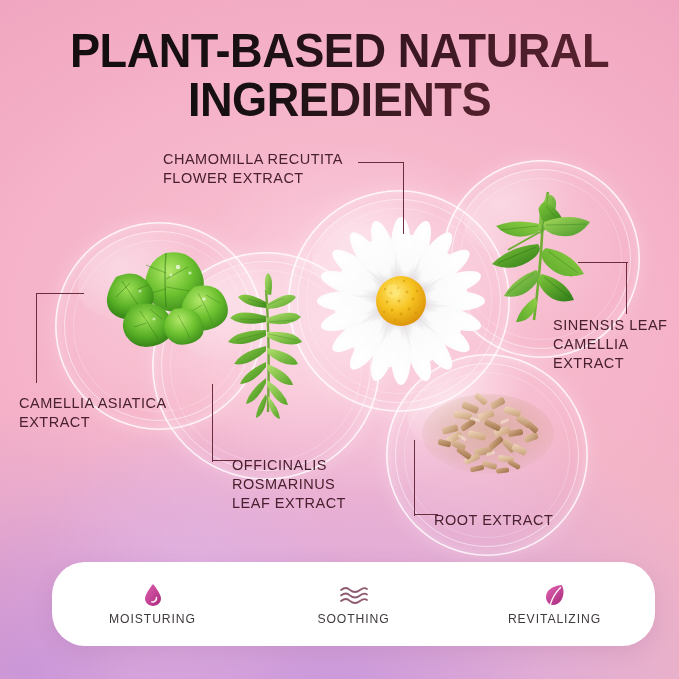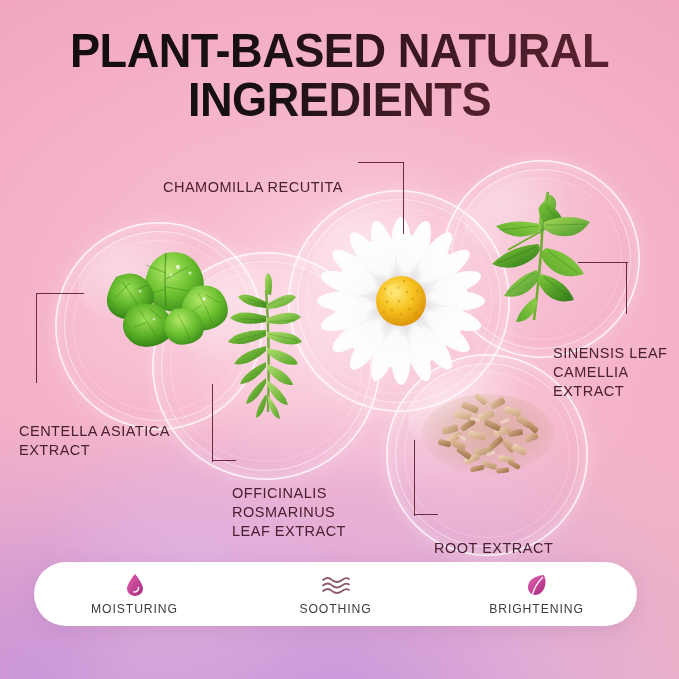--- a/index.html
+++ b/index.html
@@ -75,27 +75,26 @@
   .art svg{display:block;overflow:visible;}
 
   
   .lead{position:absolute;}
   .lead .h{position:absolute;height:1.4px;background:#6b2c3d;}
   .lead .v{position:absolute;width:1.4px;background:#6b2c3d;}
   .lbl{
     position:absolute;color:#49202f;font-weight:normal;
     font-size:14.5px;line-height:1.32;letter-spacing:.5px;
     font-family:"Liberation Sans","DejaVu Sans",sans-serif;
-    margin-top:28px;
   }
   .lbl span{display:block;white-space:nowrap;}
 
   
   .benefits{
-    position:absolute;left:34px;top:562px;width:603px;height:64px;
+    position:absolute;left:52px;top:562px;width:603px;height:84px;
     background:#ffffff;border-radius:33px;
     box-shadow:0 6px 20px rgba(140,90,130,.16);
     display:flex;align-items:center;
   }
   .benefit{flex:1;display:flex;flex-direction:column;align-items:center;gap:5px;}
   .benefit .bico{height:24px;display:flex;align-items:center;justify-content:center;}
   .benefit .btxt{
     font-size:12.2px;letter-spacing:.9px;color:#3f3a3d;
     font-family:"Liberation Sans","DejaVu Sans",sans-serif;white-space:nowrap;
   }
@@ -439,30 +438,31 @@
     <div class="h" style="left:0;top:76px;width:24px;"></div>
   </div>
 
   <div class="lead" style="left:414px;top:440px;width:26px;height:76px;">
     <div class="v" style="left:0;top:0;height:76px;"></div>
     <div class="h" style="left:0;top:74px;width:24px;"></div>
   </div>
 
   <div class="lbl" style="left:163px;top:150px;text-align:left;">
     <span>CHAMOMILLA RECUTITA</span>
+    <span>FLOWER EXTRACT</span>
   </div>
 
   <div class="lbl" style="left:553px;top:316px;">
     <span>SINENSIS LEAF</span>
     <span>CAMELLIA</span>
     <span>EXTRACT</span>
   </div>
 
   <div class="lbl" style="left:19px;top:394px;">
-    <span>CENTELLA ASIATICA</span>
+    <span>CAMELLIA ASIATICA</span>
     <span>EXTRACT</span>
   </div>
 
   <div class="lbl" style="left:232px;top:456px;">
     <span>OFFICINALIS</span>
     <span>ROSMARINUS</span>
     <span>LEAF EXTRACT</span>
   </div>
 
   <div class="lbl" style="left:434px;top:511px;">
@@ -508,17 +508,17 @@
           <defs>
               <linearGradient id="leafg" x1="0.1" y1="0" x2="0.9" y2="1">
             <stop offset="0%" stop-color="#e163b1"></stop>
                 <stop offset="100%" stop-color="#a82a7c"></stop>
               </linearGradient>
             </defs>
           <path d="M17.5 2 C8 3 2 7.5 2 14 C2 18.5 5 22 9 22 C15 22 19.5 16 19.5 9 C19.5 6 18.8 3.6 17.5 2z" fill="url(#leafg)"></path>
           <path d="M16.5 4.5 C12 9 8.5 14.5 6.5 21" stroke="#ffffff" stroke-width="1.5" fill="none" stroke-linecap="round" opacity=".9"></path>
         </svg>
       </div>
-      <div class="btxt">BRIGHTENING</div>
+      <div class="btxt">REVITALIZING</div>
     </div>
 
   </div>
 </div>
 
 </body></html>

